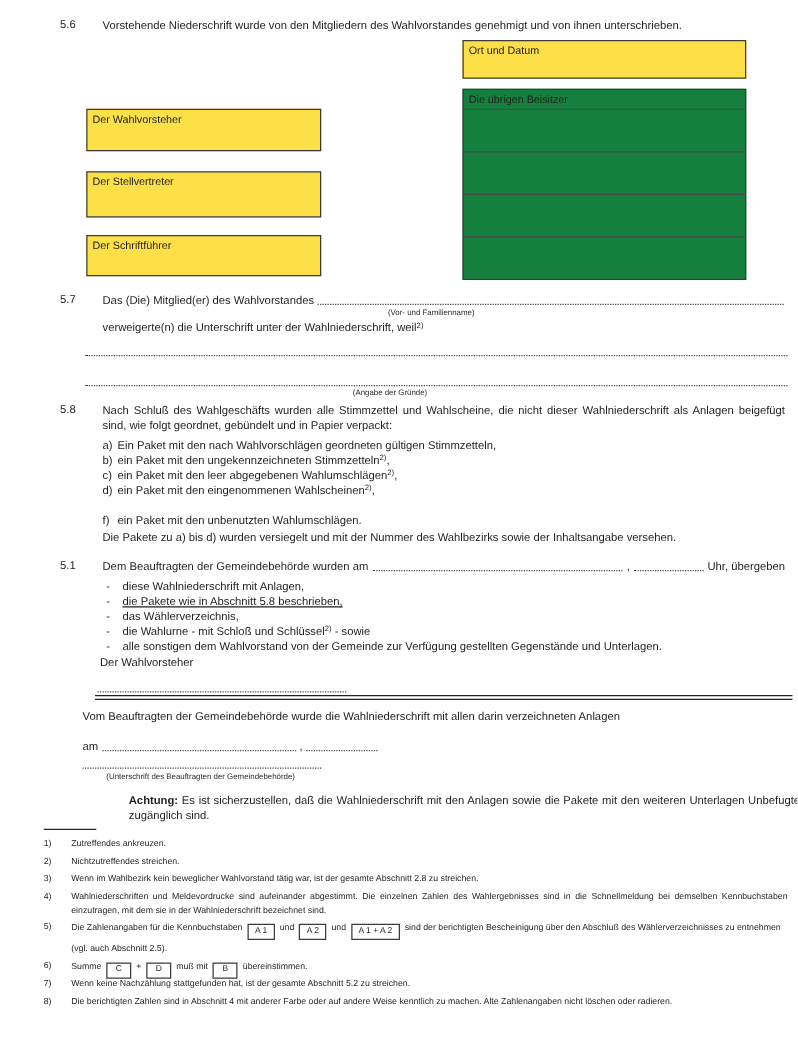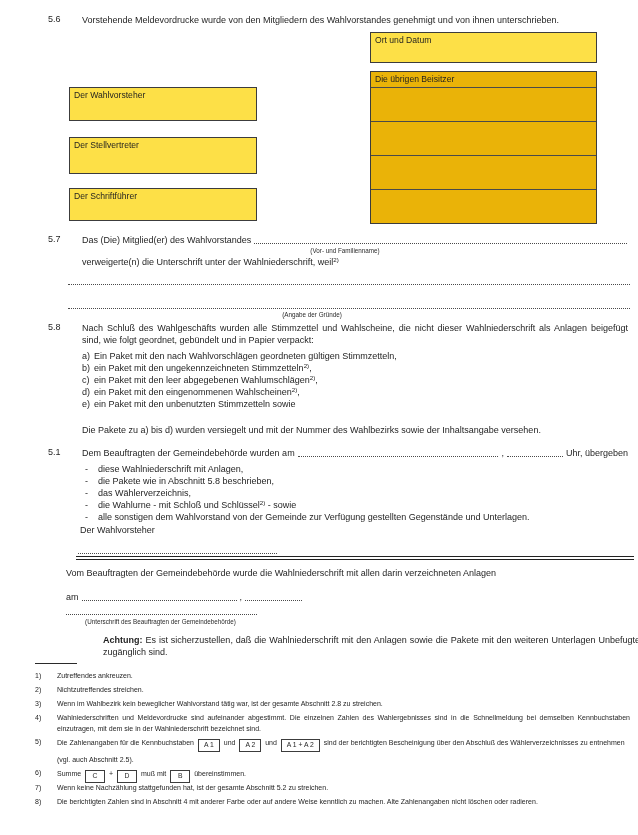--- a/index.html
+++ b/index.html
@@ -7,21 +7,21 @@
     width:638px;height:835px;position:relative;background:#ffffff;
     font-family:"Liberation Sans",sans-serif;color:#1f1f1f;overflow:hidden;
   }
   .abs{position:absolute;}
   .t9{font-size:9px;line-height:12px;}
   .cap{font-size:6.3px;line-height:8px;text-align:center;color:#2a2a2a;}
   .just{text-align:justify;}
   .num{font-size:9px;}
   .fbox{border:1px solid #3c3c3c;background:#fde047;box-sizing:border-box;}
   .blabel{display:block;padding:2px 0 0 4px;font-size:8.6px;line-height:11px;}
-  .btable{border:1px solid #3c3c3c;box-sizing:border-box;background:#eab308;}
+  .btable{border:1px solid #3c3c3c;box-sizing:border-box;background:#15803d;}
   .bhead{height:15px;padding:1px 0 0 4px;font-size:8.6px;line-height:13px;box-sizing:border-box;}
   .brow{height:34px;border-top:1px solid #4a4a4a;box-sizing:border-box;}
   .dotl{border-bottom:1px dotted #4a4a4a;}
   .fl{display:flex;align-items:flex-end;}
   .fl>span{white-space:nowrap;}
   .dotfill{flex:1;border-bottom:1px dotted #4a4a4a;margin:0 3px 2px 3px;height:1px;}
   .dotseg{border-bottom:1px dotted #4a4a4a;margin:0 3px 2px 3px;height:1px;display:inline-block;}
   .dbl{border-top:1px solid #222;border-bottom:1px solid #222;height:2px;box-sizing:content-box;}
   sup.fn{font-size:6.2px;line-height:0;vertical-align:3px;}
   .item{font-size:9px;line-height:12px;white-space:nowrap;}
@@ -33,21 +33,21 @@
   .fnbody{font-size:7px;line-height:10.5px;}
   .sep{border-top:1px solid #2a2a2a;height:0;}
   b{font-weight:bold;}
 </style>
 </head>
 <body>
 
 <div class="abs" style="left:0;top:4px;width:548px;height:835px;">
 
   <span class="abs num" style="left:48px;top:10px;">5.6</span>
-  <div class="abs t9" style="left:82px;top:10px;width:546px;">Vorstehende Meldevordrucke wurde von den Mitgliedern des Wahlvorstandes genehmigt und von ihnen unterschrieben.</div>
+  <div class="abs t9" style="left:82px;top:10px;width:546px;">Vorstehende Niederschrift wurde von den Mitgliedern des Wahlvorstandes genehmigt und von ihnen unterschrieben.</div>
 
   <div class="abs fbox" style="left:370px;top:28px;width:227px;height:31px;">
     <span class="blabel">Ort und Datum</span>
   </div>
 
   <div class="abs btable" style="left:370px;top:67px;width:227px;">
     <div class="bhead">Die übrigen Beisitzer</div>
     <div class="brow"></div>
     <div class="brow"></div>
     <div class="brow"></div>
@@ -85,39 +85,39 @@
   </div>
   <div class="abs item" style="left:82px;top:358px;">
     <span class="lb">b)</span><span>ein Paket mit den ungekennzeichneten Stimmzetteln</span><sup class="fn">2)</sup><span>,</span>
   </div>
   <div class="abs item" style="left:82px;top:370px;">
     <span class="lb">c)</span><span>ein Paket mit den leer abgegebenen Wahlumschlägen</span><sup class="fn">2)</sup><span>,</span>
   </div>
   <div class="abs item" style="left:82px;top:382px;">
     <span class="lb">d)</span><span>ein Paket mit den eingenommenen Wahlscheinen</span><sup class="fn">2)</sup><span>,</span>
   </div>
-  <div class="abs item" style="left:82px;top:394px;">
-    <span class="lb">e)</span><span>ein Paket mit den unbenutzten Stimmzetteln sowie</span>
+  <div class="abs item" style="left:82px;top:406px;">
+    <span class="lb">f)</span><span>ein Paket mit den unbenutzten Wahlumschlägen.</span>
   </div>
 
   <div class="abs t9" style="left:82px;top:420px;width:546px;">Die Pakete zu a) bis d) wurden versiegelt und mit der Nummer des Wahlbezirks sowie der Inhaltsangabe versehen.</div>
 
   <span class="abs num" style="left:48px;top:443px;">5.1</span>
   <div class="abs t9 fl" style="left:82px;top:443px;width:546px;">
     <span>Dem Beauftragten der Gemeindebehörde wurden am</span>
     <span class="dotfill"></span>
     <span>,</span>
     <span class="dotseg" style="width:56px;"></span>
     <span>Uhr, übergeben</span>
   </div>
 
   <div class="abs item" style="left:85px;top:459px;">
     <span class="dash">-</span><span>diese Wahlniederschrift mit Anlagen,</span>
   </div>
-  <div class="abs item" style="left:85px;top:471px;">
+  <div class="abs item" style="left:85px;top:471px;text-decoration:underline;">
     <span class="dash">-</span><span>die Pakete wie in Abschnitt 5.8 beschrieben,</span>
   </div>
   <div class="abs item" style="left:85px;top:483px;">
     <span class="dash">-</span><span>das Wählerverzeichnis,</span>
   </div>
   <div class="abs item" style="left:85px;top:495px;">
     <span class="dash">-</span><span>die Wahlurne - mit Schloß und Schlüssel</span><sup class="fn">2)</sup><span> - sowie</span>
   </div>
   <div class="abs item" style="left:85px;top:507px;">
     <span class="dash">-</span><span>alle sonstigen dem Wahlvorstand von der Gemeinde zur Verfügung gestellten Gegenstände und Unterlagen.</span>

